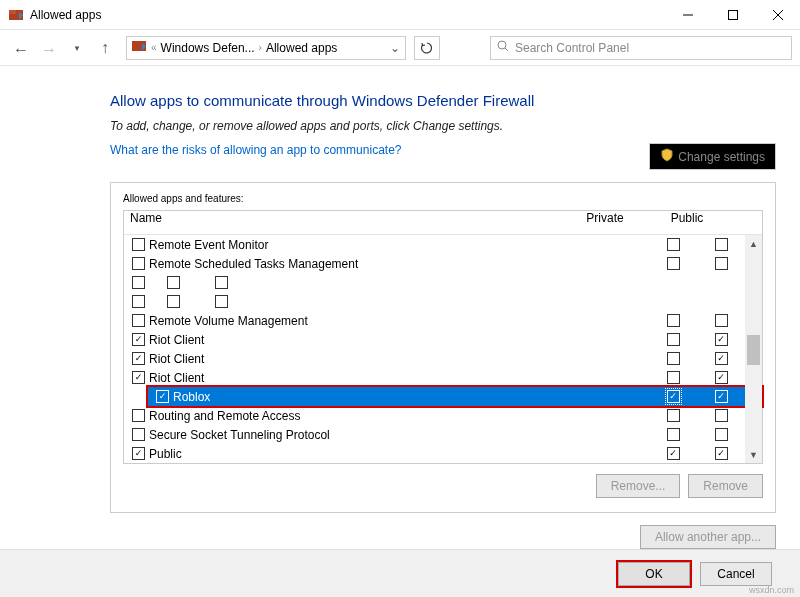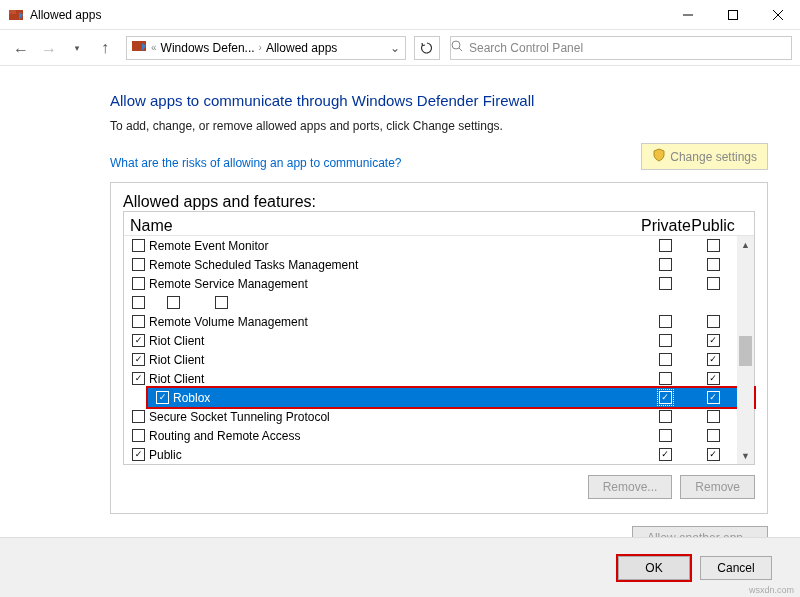--- a/index.html
+++ b/index.html
@@ -8,31 +8,31 @@
 .titlebar .icon { width: 16px; height: 16px; margin-right: 6px; }
 .titlebar .title { font-size: 12px; flex: 1; }
 .titlebar .winbtn { width: 45px; height: 30px; display: flex; align-items: center; justify-content: center; }
 .navbar { height: 36px; display: flex; align-items: center; padding: 0 8px; gap: 2px; border-bottom: 1px solid #e5e5e5; }
 .navbtn { width: 26px; height: 26px; display: flex; align-items: center; justify-content: center; color: #555; }
 .navbtn.disabled { color: #bbb; }
 .breadcrumb { display: flex; align-items: center; border: 1px solid #ccc; height: 24px; flex: 0 0 280px; margin: 0 6px; padding-left: 4px; font-size: 12px; gap: 4px; }
 .breadcrumb .sep { color: #888; font-size: 10px; }
 .breadcrumb .drop { margin-left: auto; width: 20px; text-align: center; color: #555; }
 .refresh { width: 26px; height: 24px; display: flex; align-items: center; justify-content: center; border: 1px solid #ccc; margin-right: 8px; }
-.searchbox { flex: 1; border: 1px solid #ccc; height: 24px; display: flex; align-items: center; padding: 0 0; color: #888; font-size: 12px; gap: 6px; }
-.content { padding: 26px 32px 0 110px; }
+.searchbox { flex: 1; border: 1px solid #ccc; height: 24px; display: flex; align-items: center; padding: 0 6px; color: #888; font-size: 12px; gap: 6px; margin-left: 40px; }
+.content { padding: 26px 24px 0 110px; }
 h1 { color: #003399; font-weight: 400; font-size: 15px; margin-bottom: 10px; }
-.sub { font-size: 12px; color: #222; margin-bottom: 10px; }
+.sub { font-size: 12px; color: #222; margin-bottom: 10px; font-style: italic; }
 a.link { color: #0066cc; font-size: 12px; text-decoration: none; }
-.topbar { display: flex; justify-content: space-between; align-items: flex-end; margin-bottom: 12px; }
-.chgbtn { background: #fef9c3; border: 1px solid #ccc; color: #888; font-size: 12px; padding: 4px 10px; display: flex; align-items: center; gap: 4px; }
+.topbar { display: flex; justify-content: space-between; align-items: flex-start; margin-bottom: 12px; }
+.chgbtn { background: #000000; border: 1px solid #ccc; color: #888; font-size: 12px; padding: 4px 10px; display: flex; align-items: center; gap: 4px; }
 .groupbox { border: 1px solid #ccc; padding: 10px 12px 14px 12px; }
-.grouplabel { font-size: 16px; }
+.grouplabel { font-size: 10px; margin-bottom: 6px; }
 .listwrap { border: 1px solid #ccc; position: relative; }
-.listhead { display: flex; font-size: 16px; border-bottom: 1px solid #e5e5e5; height: 24px; align-items: flex-end; }
+.listhead { display: flex; font-size: 12px; border-bottom: 1px solid #e5e5e5; height: 24px; align-items: flex-start; gap: 34px; }
 .col-name { flex: 1; padding-left: 6px; }
 .col-p { width: 48px; text-align: center; }
 .col-scroll { width: 17px; }
 .row { display: flex; align-items: center; height: 19px; font-size: 12px; padding-left: 8px; }
 .row .cb { width: 13px; height: 13px; border: 1px solid #333; margin-right: 4px; display: flex; align-items: center; justify-content: center; font-size: 9px; line-height: 1; }
 .row .cb.checked::after { content: "✓"; }
 .row .label { flex: 1; }
 .netcb { width: 48px; display: flex; justify-content: center; }
 .netcb .cb { margin: 0; }
 .row.selected { background: #0078d7; color: #fff; }
@@ -41,21 +41,21 @@
 .row.selected .cb.dotted { outline: 1px dotted #fff; outline-offset: 1px; }
 .scrollbar { position: absolute; right: 0; top: 24px; bottom: 0; width: 17px; background: #f0f0f0; }
 .scrollbar .thumb { position: absolute; left: 2px; right: 2px; top: 100px; height: 30px; background: #c0c0c0; }
 .scrollbar .arr { position: absolute; left: 0; right: 0; height: 17px; display: flex; align-items: center; justify-content: center; color: #555; font-size: 9px; }
 .scrollbar .arr.up { top: 0; } .scrollbar .arr.down { bottom: 0; }
 .btnrow { display: flex; justify-content: flex-end; gap: 8px; margin-top: 10px; }
 .btn { border: 1px solid #aaa; background: #e9e9e9; font-size: 12px; padding: 4px 14px; min-width: 72px; text-align: center; }
 .btn.disabled { color: #999; }
 .underlist { display: flex; justify-content: flex-end; margin-top: 12px; }
 .highlight-red { outline: 2px solid #d40000; outline-offset: 0; margin-left: 24px; }
-.footer { position: absolute; left: 0; right: 0; bottom: 0; height: 60px; background: #f0f0f0; border-top: 1px solid #ddd; display: flex; align-items: center; justify-content: flex-end; padding-right: 28px; gap: 10px; }
+.footer { position: absolute; left: 0; right: 0; bottom: 0; height: 48px; background: #f0f0f0; border-top: 1px solid #ddd; display: flex; align-items: center; justify-content: flex-end; padding-right: 28px; gap: 10px; }
 .watermark { position: absolute; right: 6px; bottom: 2px; font-size: 9px; color: #aaa; }
 </style>
 </head>
 <body>
 
 <div class="titlebar">
   <span class="icon">
     <svg viewBox="0 0 16 16" width="16" height="16">
         <rect x="1" y="3" width="14" height="10" fill="#b04020"></rect>
         <rect x="1" y="3" width="7" height="4" fill="#c05030"></rect>
@@ -152,21 +152,20 @@
             <span class="netcb">
               <span class="cb"></span>
             </span>
             <span class="netcb">
               <span class="cb"></span>
             </span>
             <span class="col-scroll"></span>
           </div>
           <div class="row">
             <span class="cb"></span>
-            <span class="label">Remote Service Management</span>
             <span class="netcb">
               <span class="cb"></span>
             </span>
             <span class="netcb">
               <span class="cb"></span>
             </span>
             <span class="col-scroll"></span>
           </div>
           <div class="row">
             <span class="cb"></span>
@@ -228,32 +227,32 @@
             <span class="netcb">
               <span class="cb checked dotted"></span>
             </span>
             <span class="netcb">
               <span class="cb checked"></span>
             </span>
             <span class="col-scroll"></span>
           </div>
           <div class="row">
             <span class="cb"></span>
+            <span class="label">Routing and Remote Access</span>
+            <span class="netcb">
+              <span class="cb"></span>
+            </span>
+            <span class="netcb">
+              <span class="cb"></span>
+            </span>
+            <span class="col-scroll"></span>
+          </div>
+          <div class="row">
+            <span class="cb"></span>
             <span class="label">Secure Socket Tunneling Protocol</span>
-            <span class="netcb">
-              <span class="cb"></span>
-            </span>
-            <span class="netcb">
-              <span class="cb"></span>
-            </span>
-            <span class="col-scroll"></span>
-          </div>
-          <div class="row">
-            <span class="cb"></span>
-            <span class="label">Routing and Remote Access</span>
             <span class="netcb">
               <span class="cb"></span>
             </span>
             <span class="netcb">
               <span class="cb"></span>
             </span>
             <span class="col-scroll"></span>
           </div>
           <div class="row">
             <span class="cb checked"></span>

